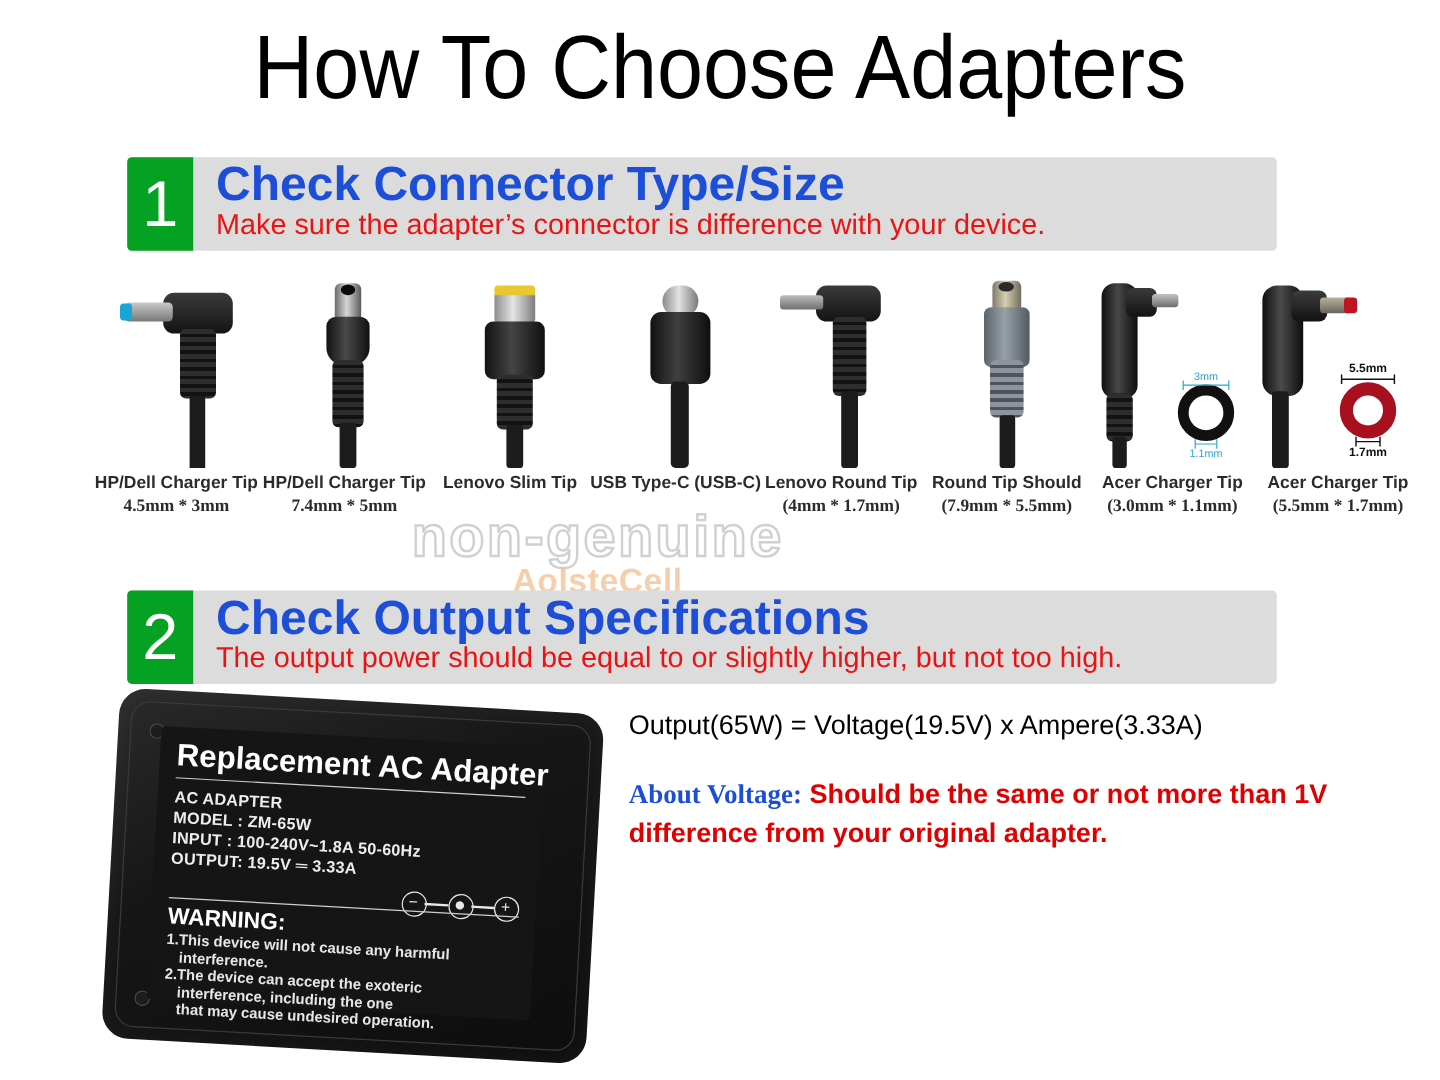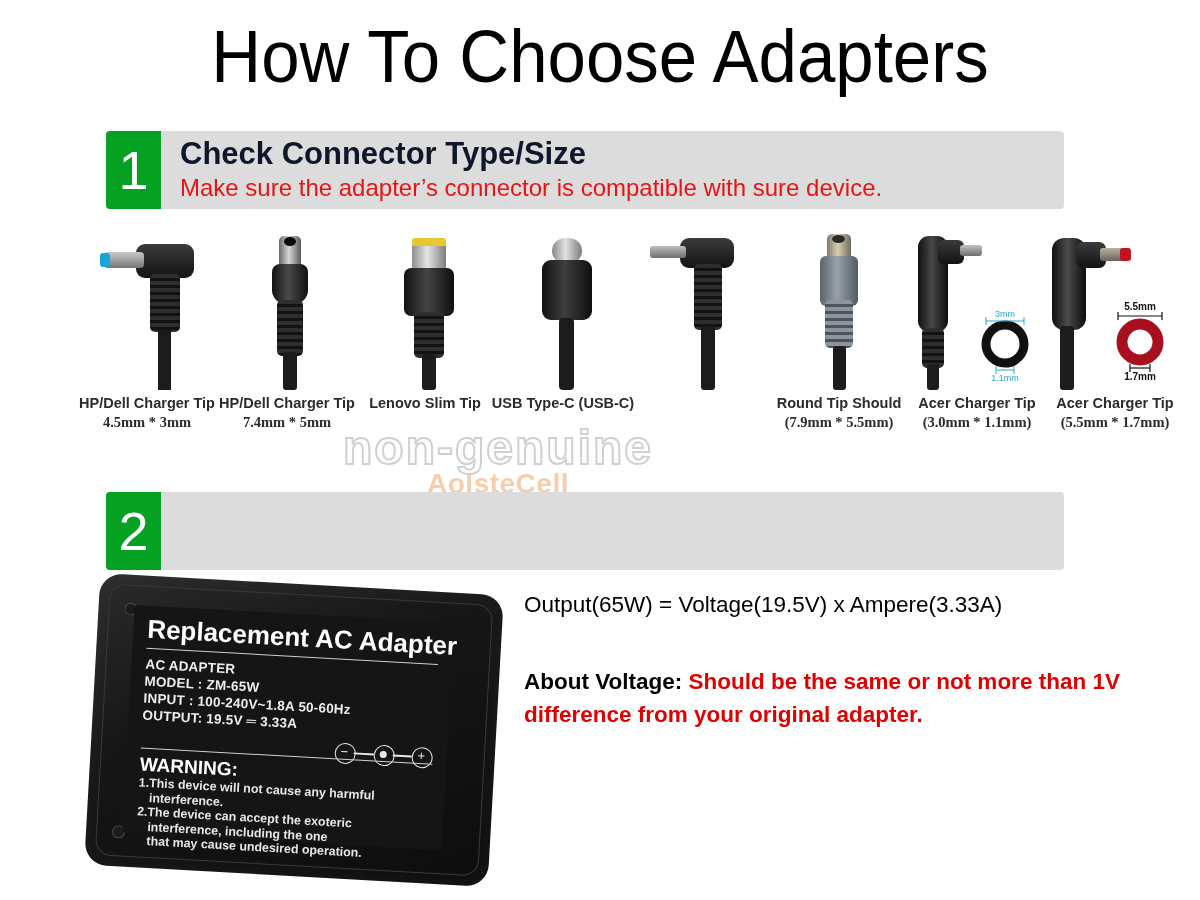--- a/index.html
+++ b/index.html
@@ -31,21 +31,21 @@
   .step-num{
     position:absolute;left:0;top:0;width:55px;height:78px;
     background:#04a122;border-radius:4px 0 0 4px;
     color:#fff;font-family:"Liberation Sans Narrow","Liberation Sans",sans-serif;
     font-size:54px;line-height:78px;text-align:center;
     font-weight:400;
   }
   .step-text{position:absolute;left:74px;top:4px;}
   .step-head{
     font-family:"Liberation Sans Narrow","Liberation Sans",sans-serif;
-    font-size:31px;line-height:38px;font-weight:700;color:#0f172a;
+    font-size:40px;line-height:38px;font-weight:700;color:#1d4ed8;
     white-space:nowrap;
   }
   .step-sub{
     font-family:"Liberation Sans Narrow","Liberation Sans",sans-serif;
     font-size:24px;line-height:30px;color:#e81414;white-space:nowrap;
   }
 
   
   .connectors{position:absolute;left:60px;top:232px;width:1100px;height:210px;}
   .conn{position:absolute;top:0;width:138px;height:210px;}
@@ -126,37 +126,37 @@
   }
   .lp-warn-list div{white-space:nowrap;}
   .lp-warn-list .ind{padding-left:11px;}
 
   
   .spec-text{position:absolute;left:524px;top:588px;width:600px;}
   .st-line{
     font-family:"Liberation Sans",sans-serif;
     font-size:22.5px;line-height:33px;color:#000;
   }
-  .st-formula{margin-bottom:44px;}
+  .st-formula{margin-bottom:24px;}
   .st-block{margin-bottom:22px;}
-  .st-block b{font-weight:700;color:#000000;}
+  .st-block b{font-weight:700;color:#1d4ed8;font-family:Liberation Serif, serif;}
   .st-block .red{font-weight:700;color:#e00000;}
 </style>
 </head>
 <body>
 
 <div class="page">
 
   <div class="page-title">How To Choose Adapters</div>
 
   <div class="step-bar s1">
     <div class="step-num">1</div>
     <div class="step-text">
       <div class="step-head">Check Connector Type/Size</div>
-      <div class="step-sub">Make sure the adapter’s connector is compatible with sure device.</div>
+      <div class="step-sub">Make sure the adapter’s connector is difference with your device.</div>
     </div>
   </div>
 
   <div class="connectors">
 
     <div class="conn" style="left:18px;">
       <div class="conn-art">
         <div class="body" style="left:58px;top:12px;width:58px;height:34px;border-radius:9px;
              background:linear-gradient(180deg,#3a3a3a,#141414);"></div>
         <div class="barrel" style="left:26px;top:20px;width:40px;height:16px;border-radius:4px;
@@ -221,20 +221,24 @@
     </div>
 
     <div class="conn" style="left:572px;">
       <div class="conn-art">
         <div class="body" style="left:48px;top:6px;width:54px;height:30px;border-radius:9px;
              background:linear-gradient(180deg,#3b3b3b,#131313);"></div>
         <div class="barrel" style="left:18px;top:14px;width:36px;height:12px;border-radius:3px;
              background:linear-gradient(180deg,#bdbdbd,#6e6e6e);"></div>
         <div class="ribs" style="left:62px;top:32px;width:28px;height:66px;"></div>
         <div class="cable" style="left:69px;top:94px;width:14px;height:64px;"></div>
+      </div>
+      <div class="conn-label">
+        <span>Lenovo Round Tip</span>
+        <span class="l2">(4mm * 1.7mm)</span>
       </div>
     </div>
 
     <div class="conn" style="left:710px;">
       <div class="conn-art">
         <div class="barrel" style="left:57px;top:2px;width:24px;height:26px;border-radius:5px;
              background:linear-gradient(90deg,#7e7a6c,#d8cfae 45%,#6f6b5e);"></div>
         <div class="barrel" style="left:62px;top:3px;width:13px;height:8px;border-radius:50%;
              background:#2a2a2a;"></div>
         <div class="body" style="left:50px;top:24px;width:38px;height:50px;border-radius:6px;
@@ -308,20 +312,24 @@
       </div>
     </div>
 
   </div>
 
   <div class="wm-non">non-genuine</div>
   <div class="wm-brand">AolsteCell</div>
 
   <div class="step-bar s2">
     <div class="step-num">2</div>
+    <div class="step-text">
+      <div class="step-head">Check Output Specifications</div>
+      <div class="step-sub">The output power should be equal to or slightly higher, but not too high.</div>
+    </div>
   </div>
 
   <div class="adapter-wrap">
     <div class="adapter">
       <div class="adapter-inner"></div>
       <div class="screw" style="left:26px;top:28px;"></div>
       <div class="screw" style="left:26px;bottom:28px;"></div>
 
       <div class="label-plate">
         <div class="lp-title">Replacement AC Adapter</div>

